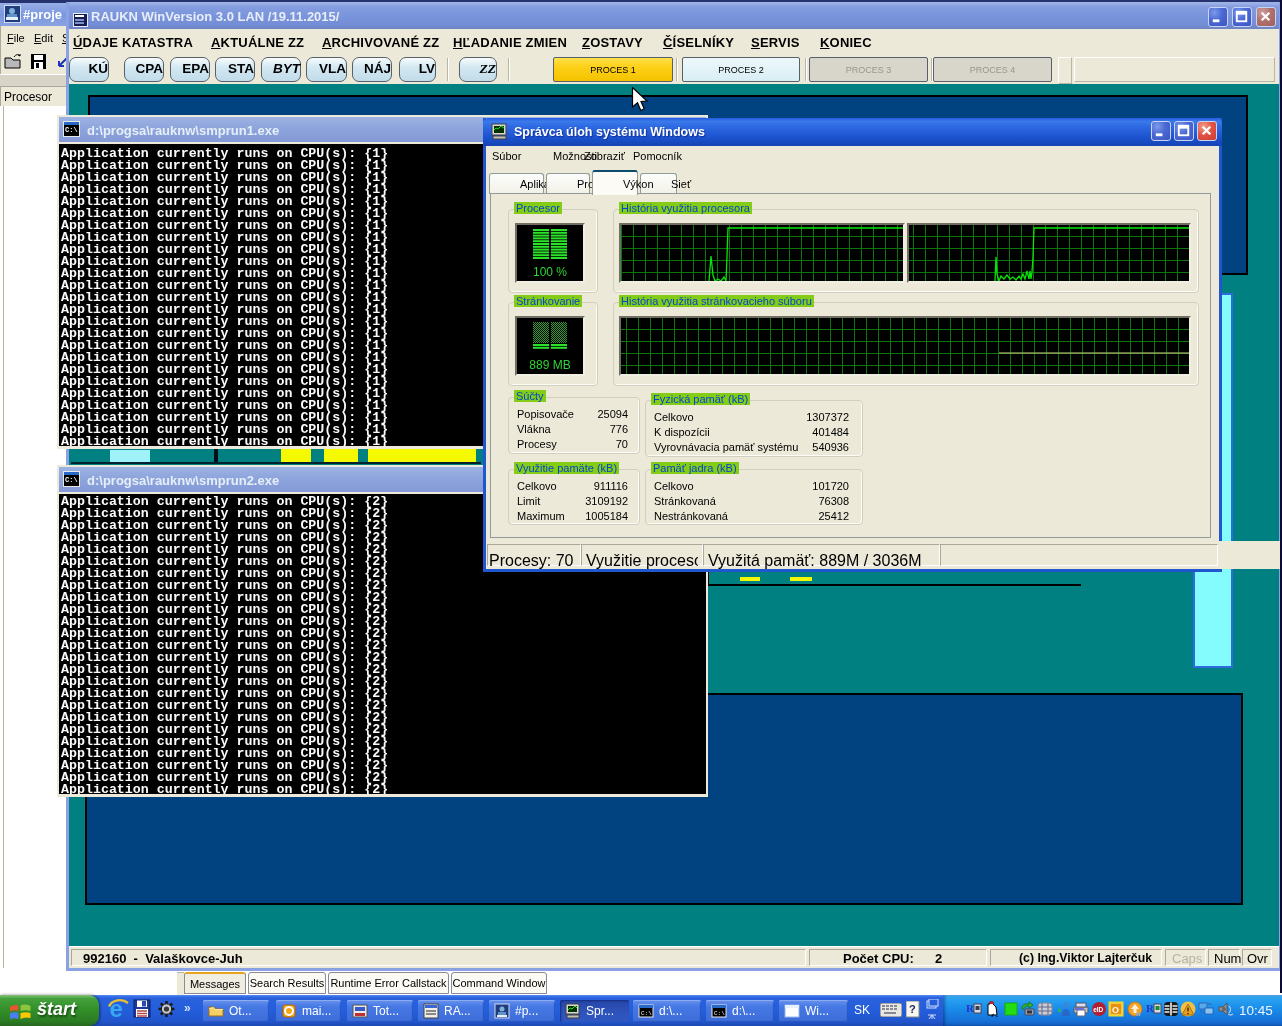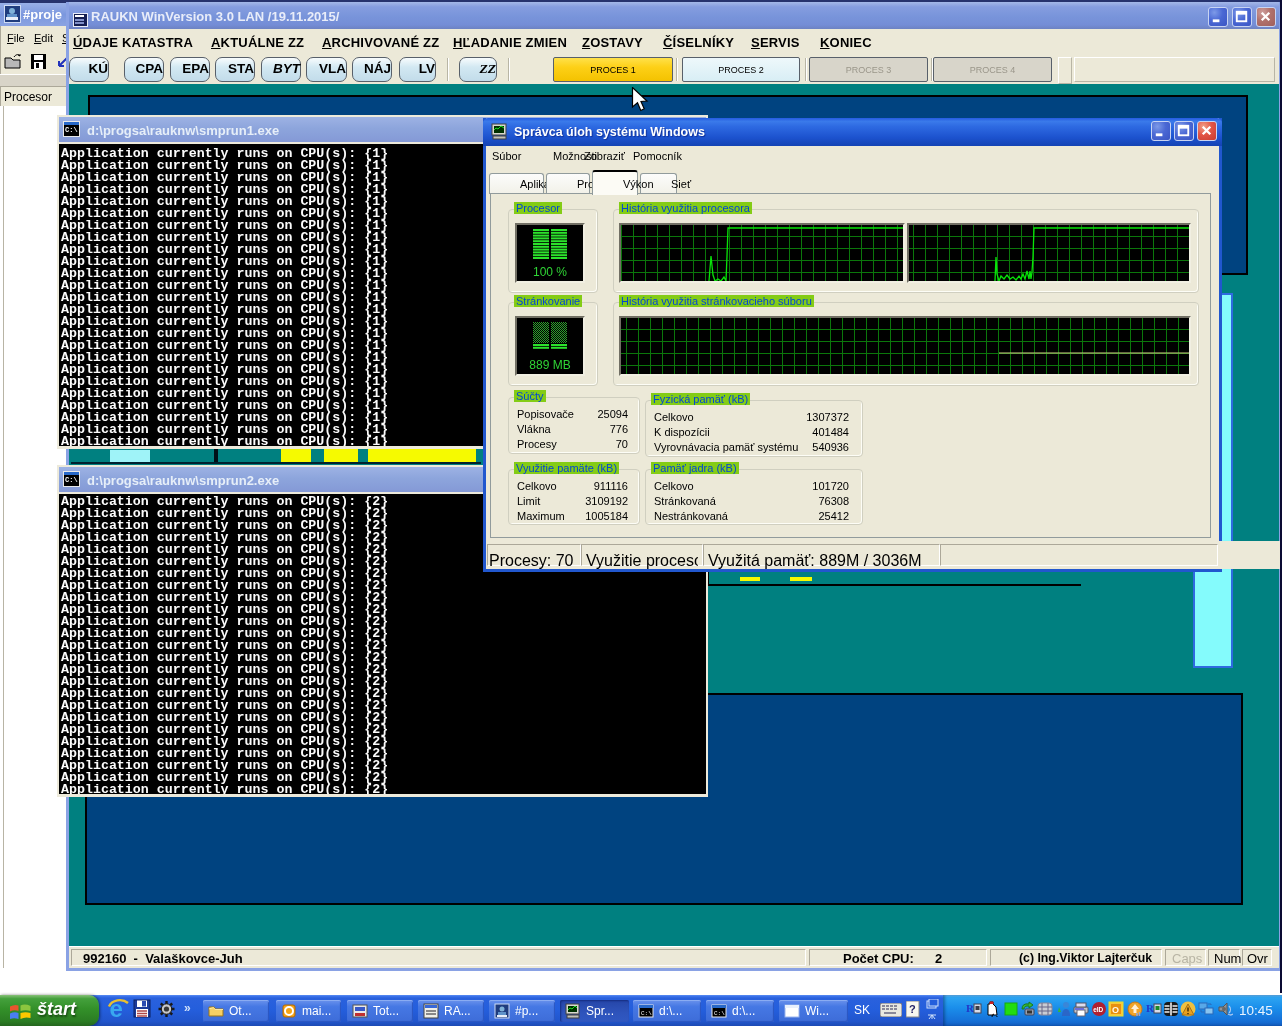--- a/index.html
+++ b/index.html
@@ -310,21 +310,21 @@
   </div>
   <div class="abs" id="tm-menu">
       <span style="left:6px;">Súbor</span>
       <span style="left:55px;padding-left:12px;">Možnosti</span>
       <span style="left:98px;">Zobraziť</span>
       <span style="left:147px;">Pomocník</span>
     </div>
   <div class="abs" id="tm-tabsrow">
     <div class="tab" style="left:3px;top:5px;width:55px;height:21px;padding-top:4px;">Aplikácie</div>
     <div class="tab" style="left:60px;top:5px;width:44px;height:21px;padding-top:4px;">Procesy</div>
-    <div class="tab" style="left:106px;top:2px;width:46px;height:25px;padding-top:6px;background:#fcfbf5;border-top:2px solid #000000;z-index:2;">Výkon</div>
+    <div class="tab" style="left:106px;top:2px;width:46px;height:25px;padding-top:6px;background:#fcfbf5;border-top:2px solid #0c4a6e;z-index:2;">Výkon</div>
     <div class="tab" style="left:154px;top:5px;width:37px;height:21px;padding-top:4px;">Sieť</div>
   </div>
   <div class="abs" id="tm-panel">
 
     <div class="grp" style="left:17px;top:15px;width:88px;height:82px;">
         <div class="lbl">Procesor</div>
       </div>
     <div class="sunk" style="left:24px;top:29px;width:70px;height:60px;">
       <svg width="66" height="56" viewBox="0 0 66 56">
         <g id="leds1">
@@ -902,20 +902,28 @@
           <rect x="11" y="11" width="1" height="1"></rect>
           <rect x="7" y="11" width="1" height="1"></rect>
           <rect x="3" y="11" width="1" height="1"></rect>
           <rect x="11" y="7" width="1" height="1"></rect>
           <rect x="11" y="3" width="1" height="1"></rect>
           <rect x="7" y="7" width="1" height="1"></rect>
         </g>
       </svg>
   </div>
 
+  <div class="abs" id="bt-row">
+      <div style="position:absolute;left:1107px;top:0;width:175px;height:24px;background:#fff;"></div>
+    <div style="position:absolute;left:177px;top:1px;width:7px;height:22px;background:#ece9d8;border-top:1px solid #b8b5a5;"></div>
+      <div class="btab" style="left:184px;width:62px;background:#f0ede1;border-top:2px solid #e8a41c;">Messages</div>
+    <div class="btab" style="left:248px;width:78px;">Search Results</div>
+    <div class="btab" style="left:328px;width:121px;">Runtime Error Callstack</div>
+    <div class="btab" style="left:451px;width:96px;">Command Window</div>
+  </div>
 
   <div class="abs" id="taskbar"></div>
   <div class="abs" id="tray"></div>
   <div class="abs" id="start">
       <div class="t">štart</div>
     <svg style="position:absolute;left:9px;top:7px" width="23" height="20" viewBox="0 0 23 20">
         <g>
           <path d="M1 4.5 Q5.5 2 9.5 3.5 L9.5 9 Q5 7.5 1 9.5 Z" fill="#e8552e"></path>
           <path d="M11.5 3.5 Q16 1.5 21.5 4 L21.5 9 Q16.5 7.5 11.5 9 Z" fill="#8cc63f"></path>
           <path d="M1 11.5 Q5.5 9.5 9.5 11 L9.5 17 Q5 15.5 1 17 Z" fill="#4a7ef2"></path>

